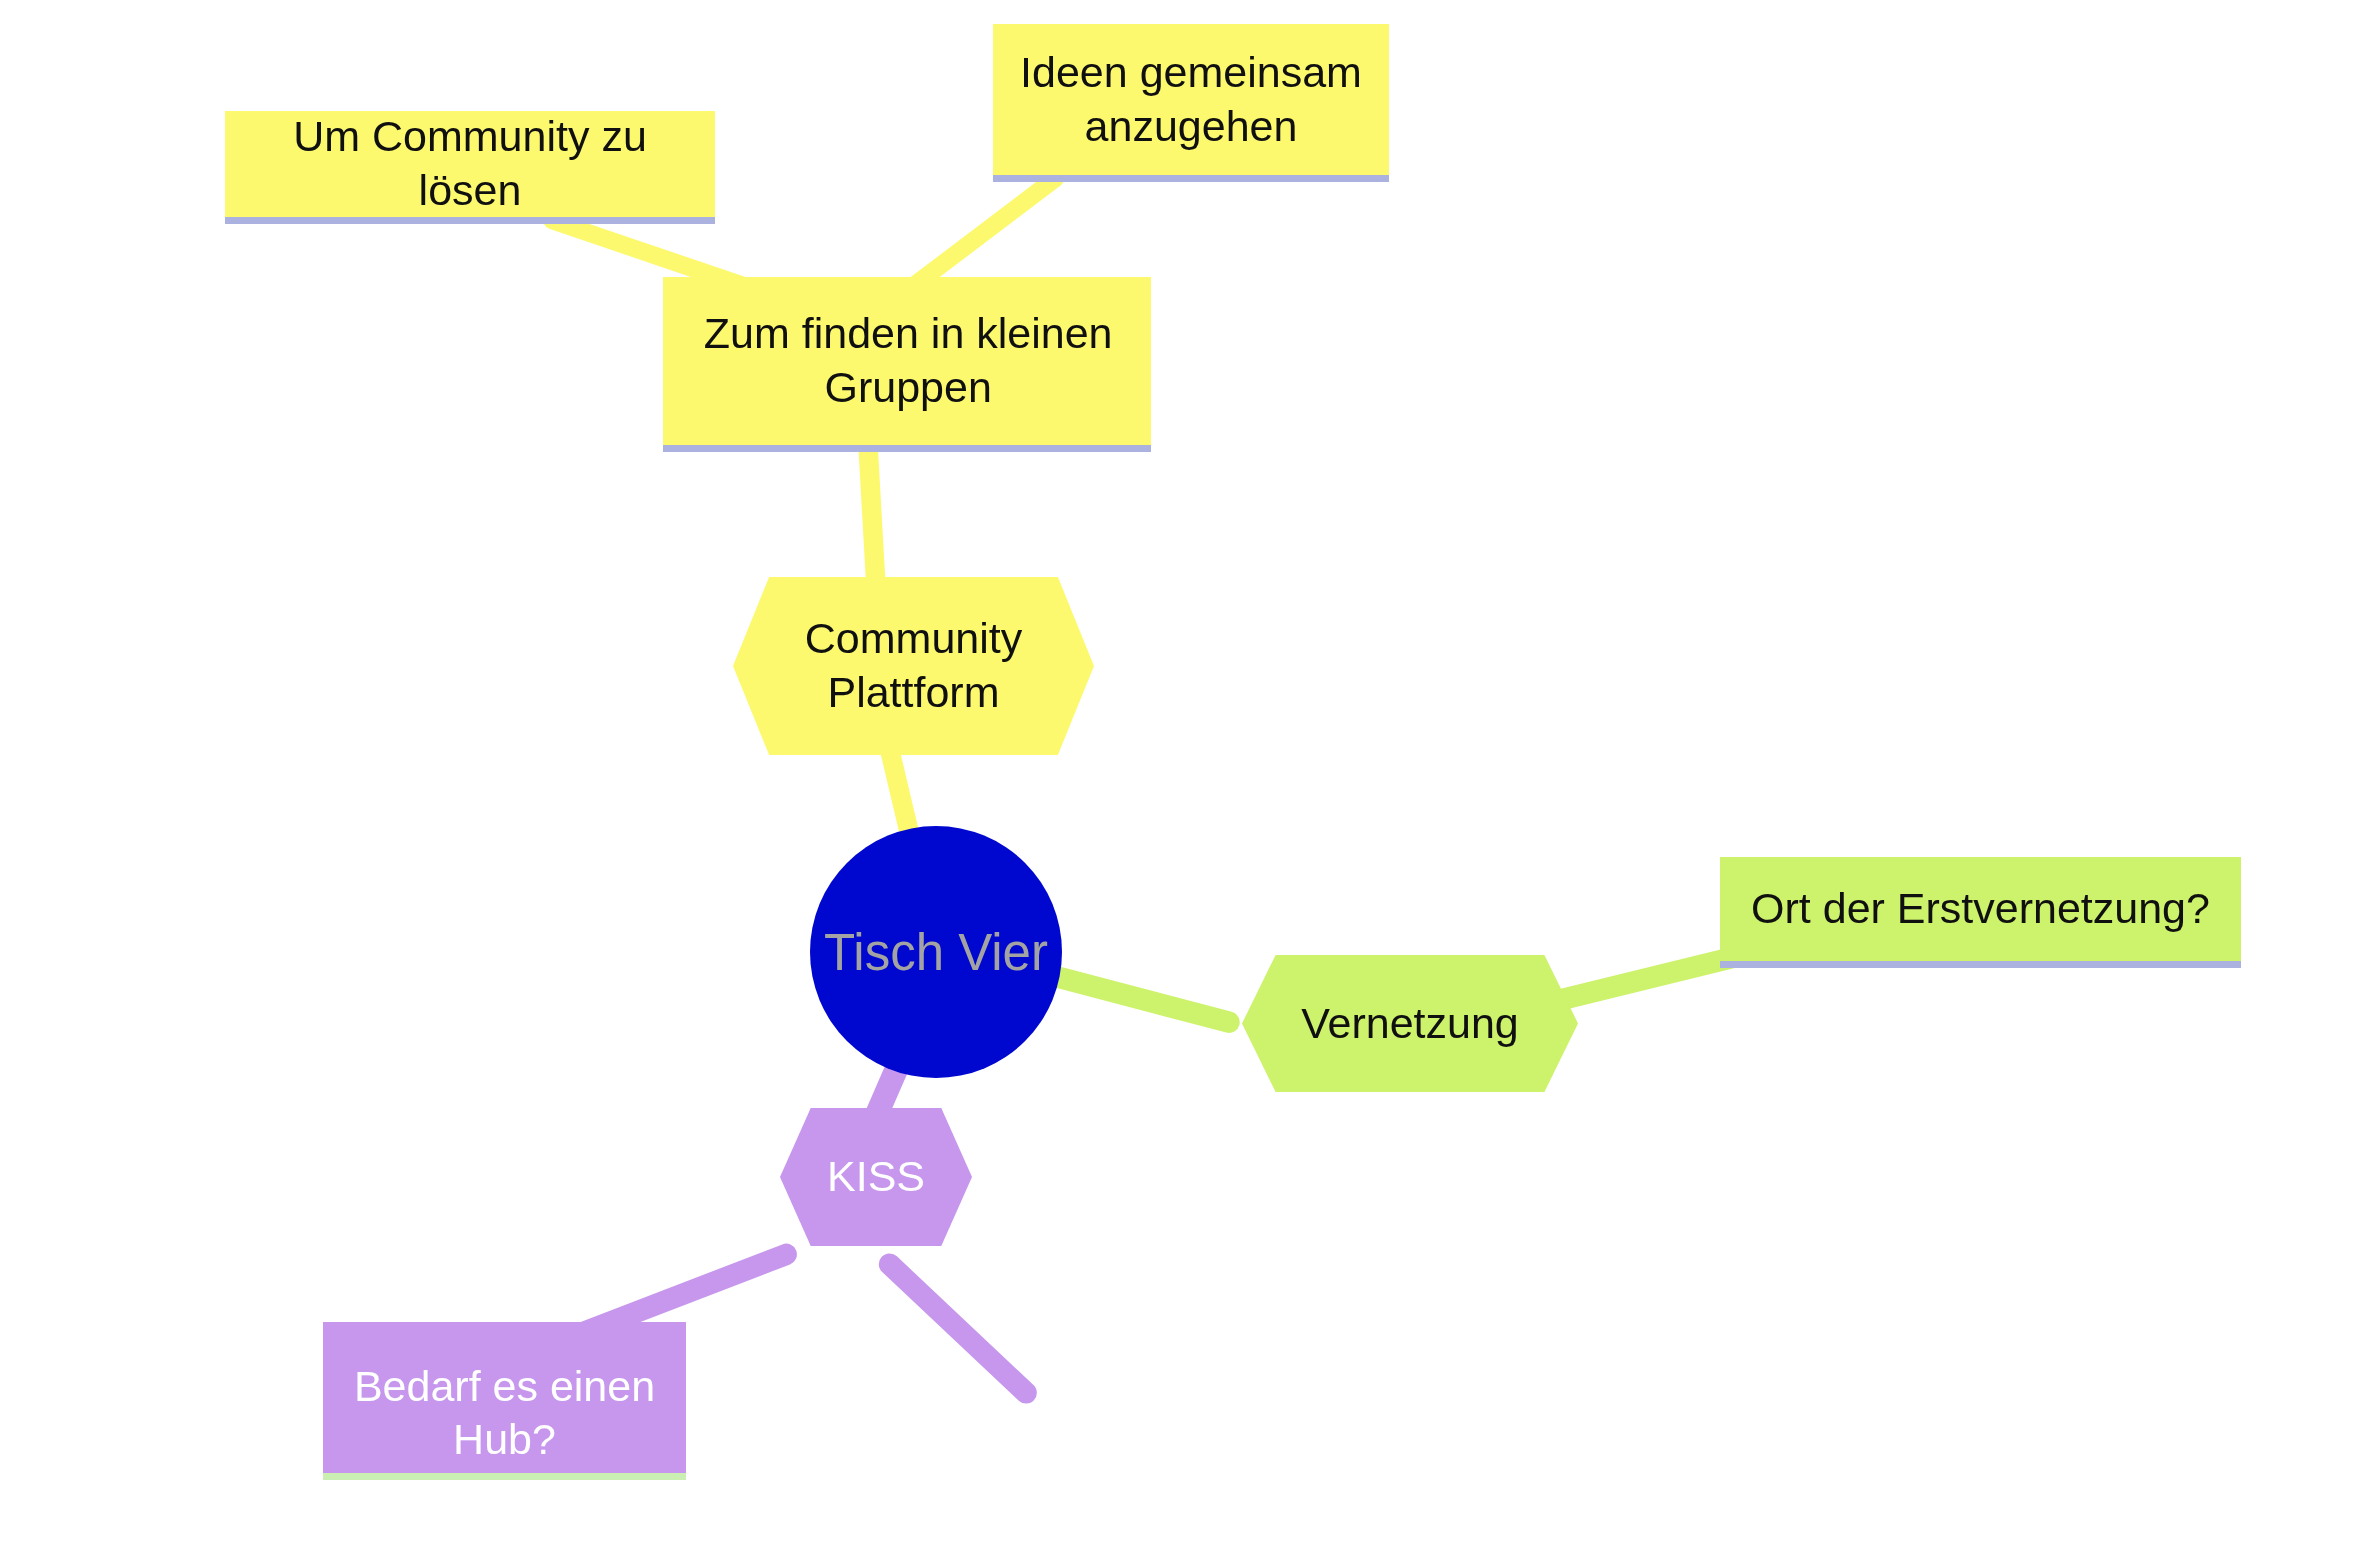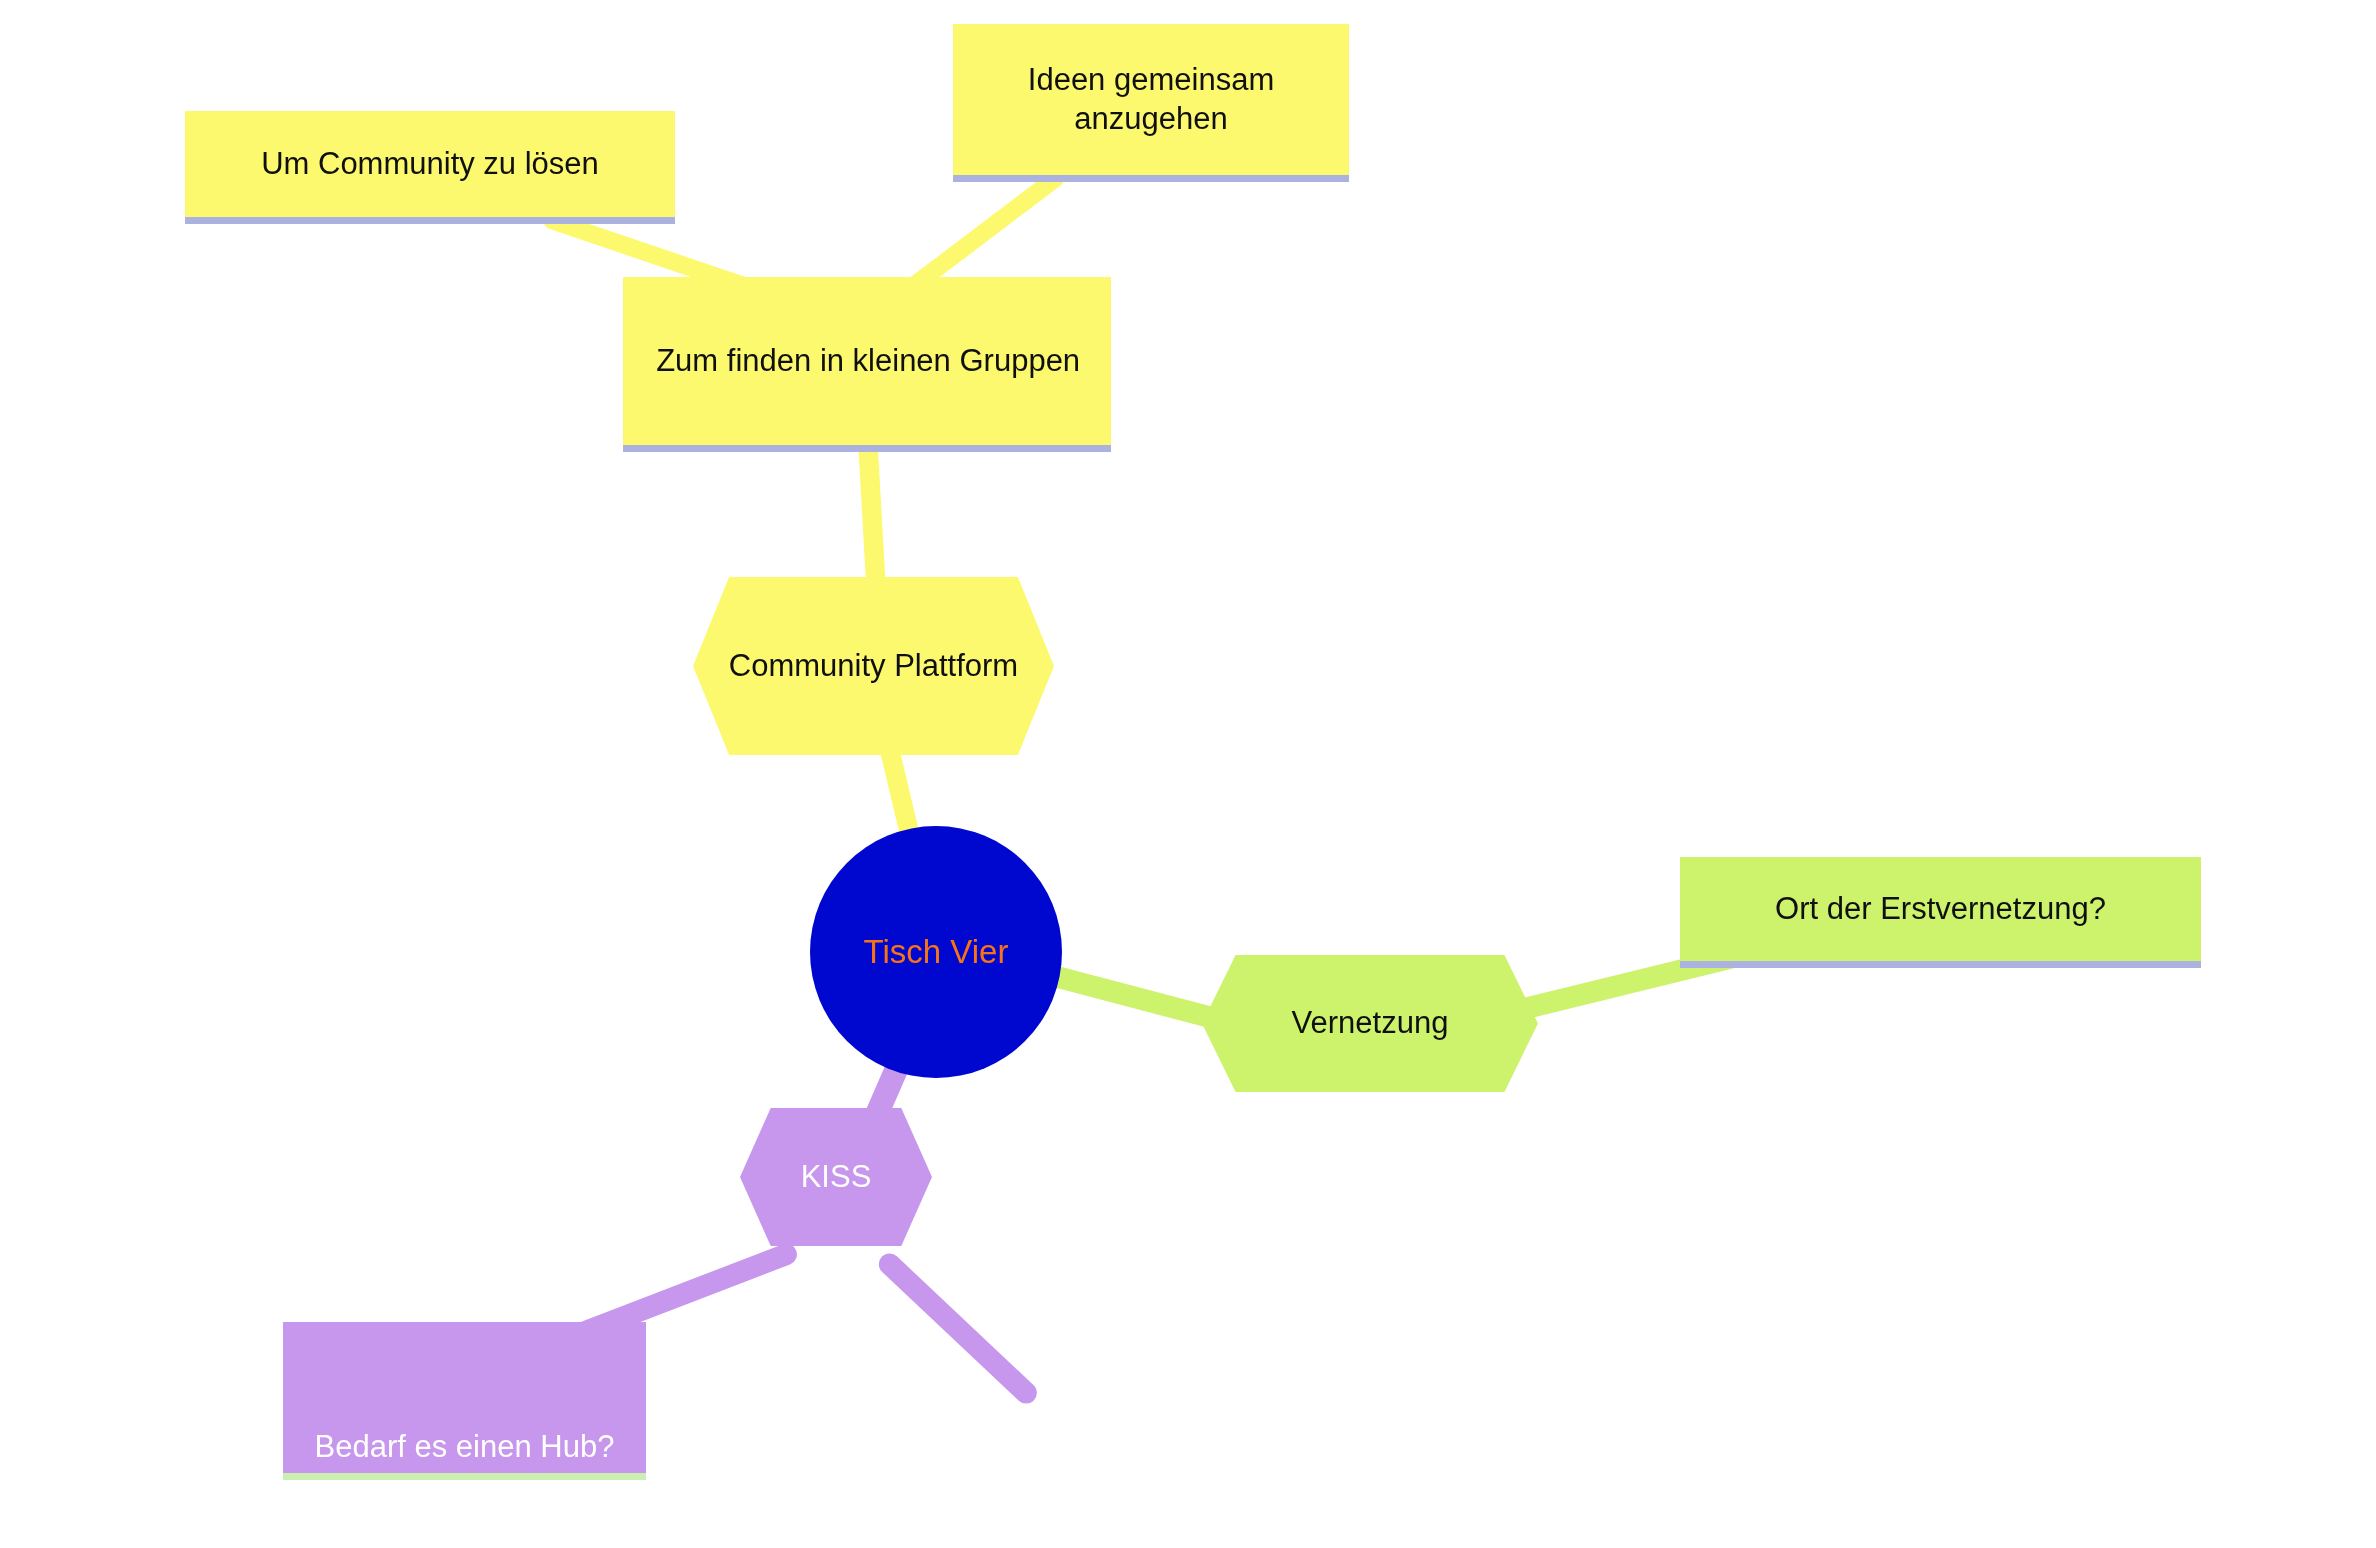--- a/index.html
+++ b/index.html
@@ -15,25 +15,26 @@
     position: absolute;
     left: 0; top: 0;
     width: 2377px; height: 1549px;
   }
   .node {
     position: absolute;
     display: flex;
     align-items: center;
     justify-content: center;
     text-align: center;
-    font-size: 31px;
+    font-size: 43px;
     line-height: 1.25;
     color: #101010;
     box-sizing: border-box;
     padding: 5.9px 13.7px;
+    margin-left: 40px;
   }
   .box-yellow {
     background: #FDF96E;
     border-bottom: 7.8px solid #ABB2DF;
   }
   .box-green {
     background: #CDF26B;
     border-bottom: 7.8px solid #ABB2DF;
   }
   .box-purple {
@@ -47,25 +48,25 @@
   .hex-yellow { background: #FDF96E; justify-content: center; }
   .hex-green  { background: #CDF26B; }
   .hex-purple { background: #C697EC; color: #ffffff; }
   .hex-small  { clip-path: polygon(16% 0, 84% 0, 100% 50%, 84% 100%, 16% 100%, 0 50%); }
   .root-circle {
     position: absolute;
     left: 810px; top: 826px;
     width: 252px; height: 252px;
     border-radius: 50%;
     background: #0007CE;
-    color: #f97316;
+    color: #a3a3a3;
     display: flex;
     align-items: center;
     justify-content: center;
-    font-size: 33px;
+    font-size: 51px;
   }
   
   .n-um-probleme   { left: 185px;  top: 111px;  width: 490px; height: 113px; }
   .n-ideen         { left: 953px;  top: 24.4px;   width: 396px; height: 158px; }
   .n-zum-finden    { left: 623px;  top: 277px;  width: 488px; height: 175px; padding-left: 16px; }
   .n-community     { left: 693px;  top: 577px;  width: 361px; height: 178px; }
   .n-vernetzung    { left: 1202px; top: 955px;  width: 336px; height: 137px; }
   .n-ort           { left: 1680px; top: 857px;  width: 521px; height: 111px; }
   .n-kiss          { left: 740px;  top: 1108px; width: 192px; height: 138px; }
   .n-bedarf        { left: 283px;  top: 1322px; width: 363px; height: 158px; align-items: flex-end; }

